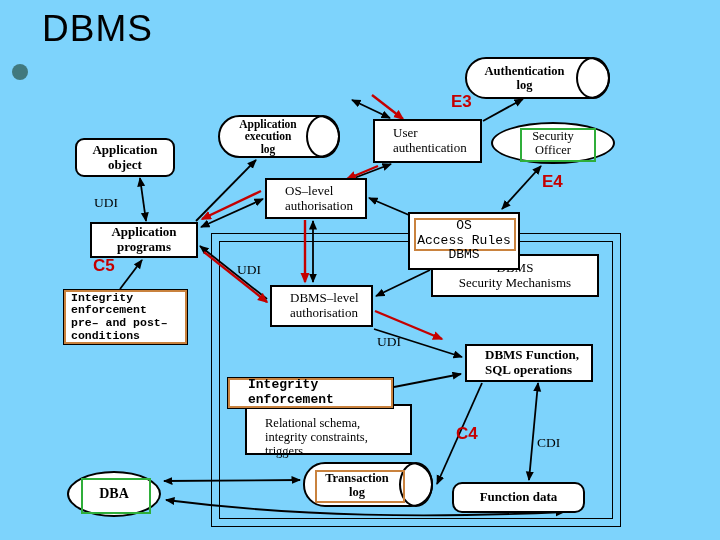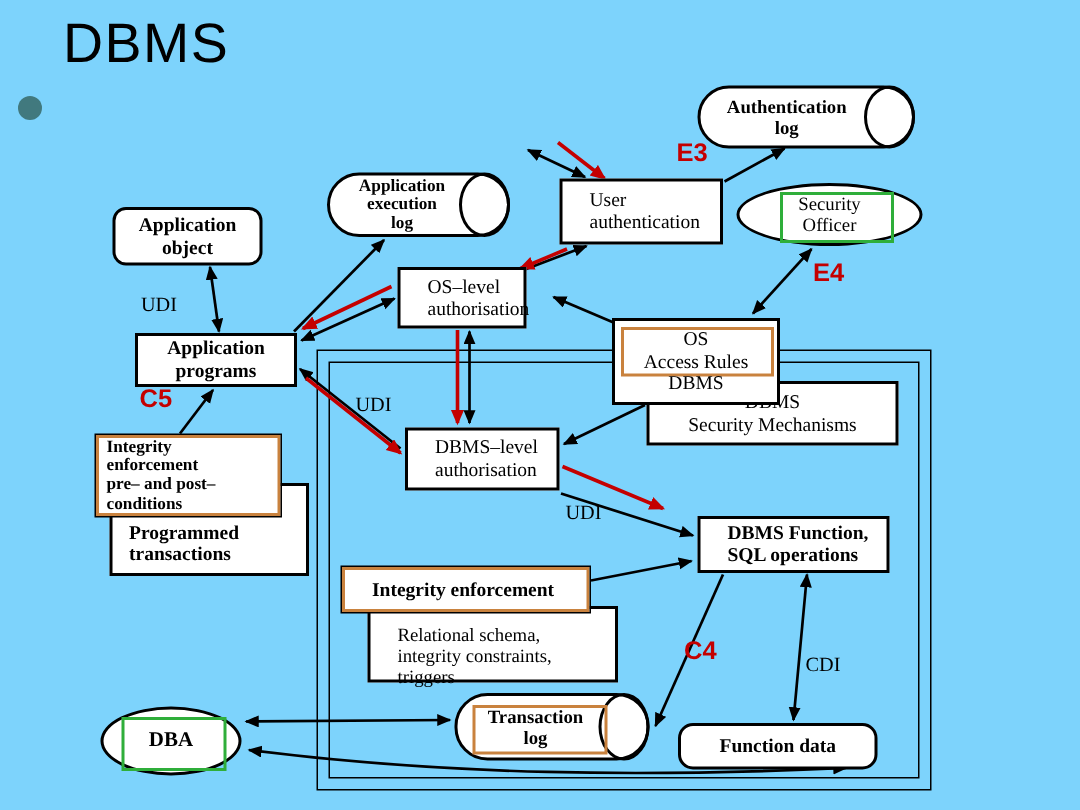--- a/index.html
+++ b/index.html
@@ -19,21 +19,21 @@
   .left{justify-content:flex-start;text-align:left;padding-left:18px;}
   .ellipse{border-radius:50%;}
   .pill{border-radius:22px;}
   .cap{position:absolute;right:-2px;top:-2px;bottom:-2px;width:30px;border:2px solid #000;
        border-radius:50%;background:transparent;z-index:0;}
   .hl{position:absolute;border:2px solid;background:transparent;z-index:0;}
   .hl.green{border-color:var(--green,#2fae3a);}
   .hl.orange{border-color:var(--orange,#c9823e);}
   .orangebox{border:2px solid var(--orange,#c9823e);outline:1px solid #000;outline-offset:0px;}
   .bold{font-weight:bold;}
-  .z4{z-index:4;}
+  .z4{z-index:4;font-family:Liberation Mono, monospace;}
   
   .flabel{position:absolute;font-size:13.5px;z-index:5;}
   .rlabel{position:absolute;font-family:"Liberation Sans","DejaVu Sans",sans-serif;
           font-weight:bold;font-size:17px;color:var(--red,#c40000);z-index:5;}
   
   svg.arrows{position:absolute;left:0;top:0;z-index:2;}
   .ln{stroke:#000;stroke-width:1.8;fill:none;}
   .lnr{stroke:var(--red,#c40000);stroke-width:2.4;fill:none;}
 </style>
 </head>
@@ -111,21 +111,21 @@
   </div>
 
   <div class="node bold" style="left:75px;top:138px;width:100px;height:39px;border-radius:9px">
     <span class="lbl">Application
 object</span>
   </div>
   <div class="node left" style="left:373px;top:119px;width:109px;height:44px">
     <span class="lbl">User
 authentication</span>
   </div>
-  <div class="node left" style="left:265px;top:178px;width:86px;height:41px">
+  <div class="node left" style="left:265px;top:178px;width:102px;height:41px">
     <span class="lbl">OS–level
 authorisation</span>
   </div>
   <div class="node z4" style="left:408px;top:212px;width:112px;height:58px">
     <span class="hl orange" style="left:4px;top:4px;width:98px;height:29px"></span>
     <span class="lbl">OS
 Access Rules
 DBMS</span>
   </div>
   <div class="node bold" style="left:90px;top:222px;width:108px;height:36px">
@@ -143,24 +143,20 @@
   <div class="node left bold" style="left:465px;top:344px;width:128px;height:38px">
     <span class="lbl">DBMS Function,
 SQL operations</span>
   </div>
   <div class="node left bold orangebox z4" style="left:64px;top:290px;width:123px;height:54px;font-size:11.5px;line-height:1.1;padding-left:5px">
     <span class="lbl">Integrity
 enforcement
 pre– and post–
 conditions</span>
   </div>
-  <div class="node left bold" style="left:73px;top:322px;width:133px;height:62px;align-items:flex-end;padding-bottom:5px;padding-left:11px">
-    <span class="lbl">Programmed
-transactions</span>
-  </div>
   <div class="node left bold orangebox z4" style="left:228px;top:378px;width:165px;height:30px">
     <span class="lbl">Integrity enforcement</span>
   </div>
   <div class="node left" style="left:245px;top:404px;width:167px;height:51px;font-size:12.5px;align-items:flex-start;padding-top:10px">
     <span class="lbl">Relational schema,
 integrity constraints,
 triggers</span>
   </div>
   <div class="node bold" style="left:452px;top:482px;width:133px;height:31px;border-radius:10px">
     <span class="lbl">Function data</span>

